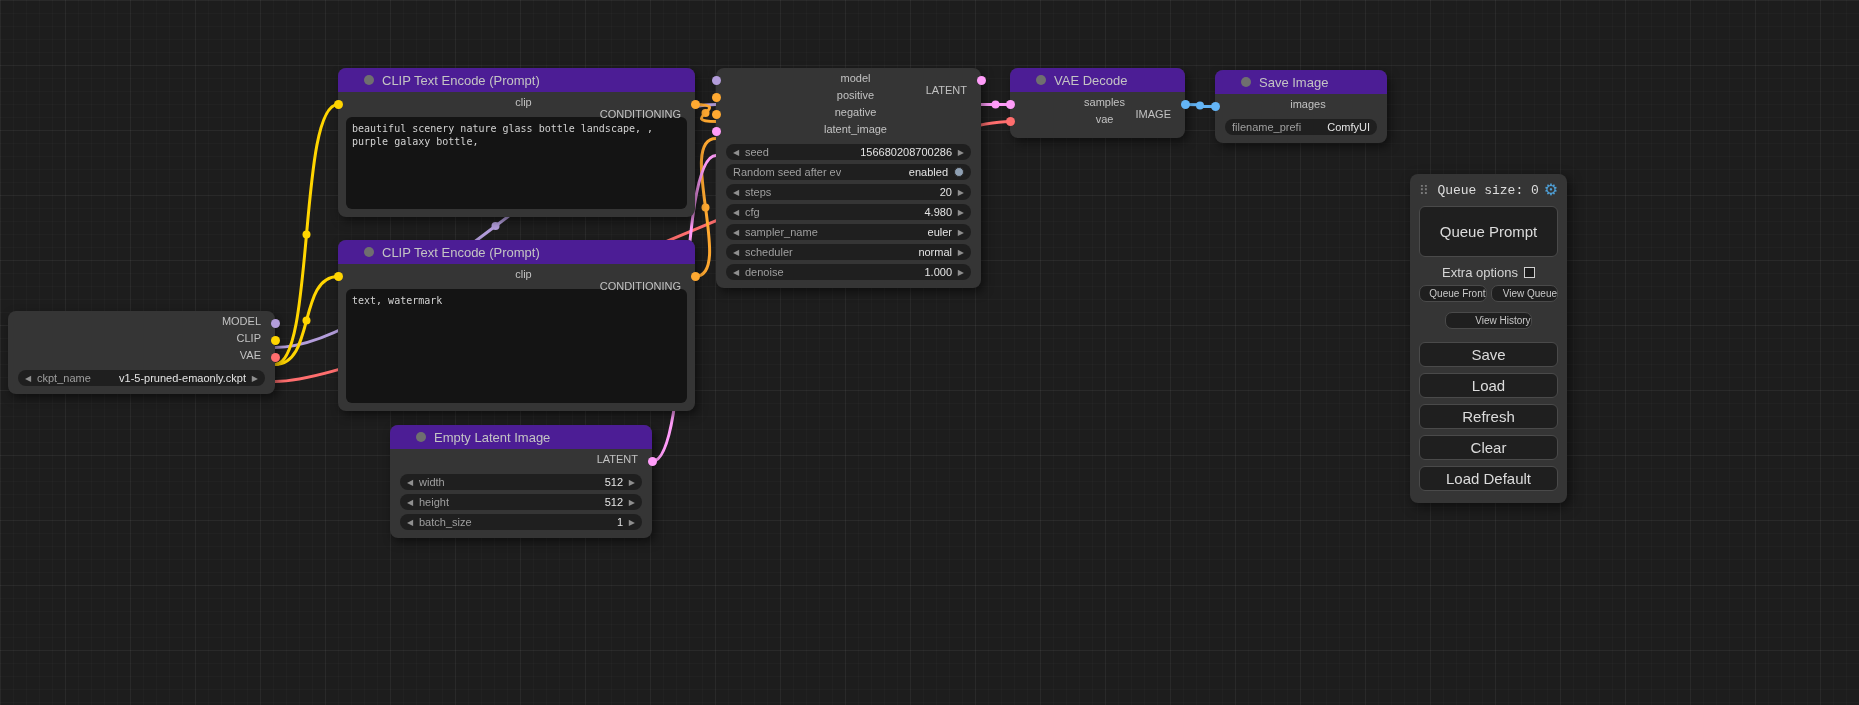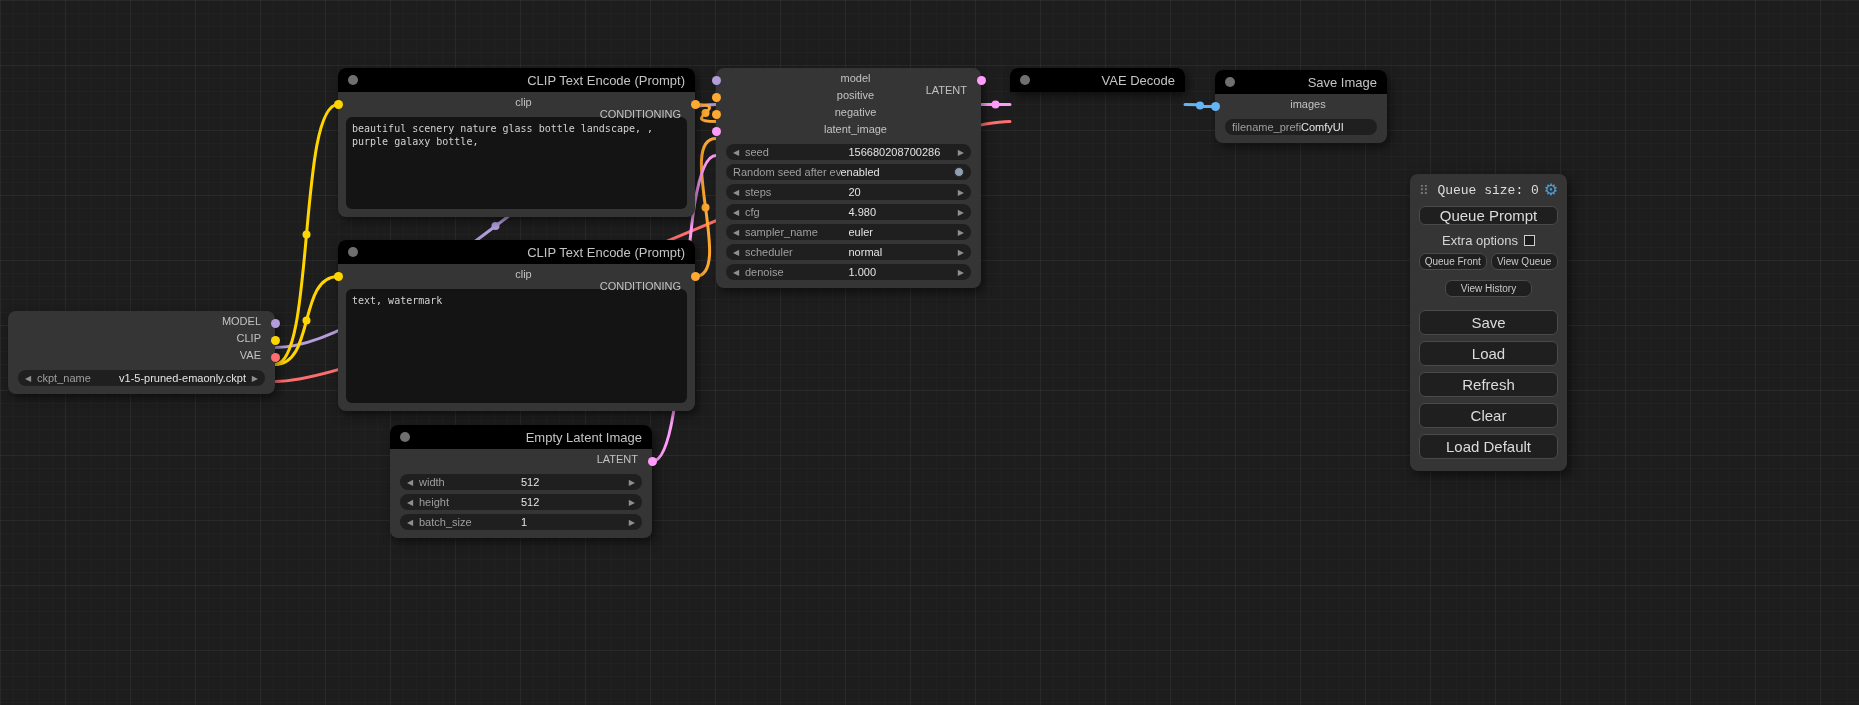--- a/index.html
+++ b/index.html
@@ -14,39 +14,39 @@
       linear-gradient(90deg, rgba(255,255,255,0.018) 1px, transparent 1px);
     background-size:65px 65px, 65px 65px, 13px 13px, 13px 13px;
   }
   #wires{ position:absolute; left:0; top:0; z-index:1; pointer-events:none; }
 
   .node{
     position:absolute; z-index:2; background:#353535; border-radius:8px;
     box-shadow:3px 4px 10px rgba(0,0,0,0.5); font-size:11px; color:#c9c9c9;
   }
   .node-title{
-    height:24px; background:#000000; border-radius:8px 8px 0 0;
-    display:flex; align-items:center; padding:0 10px; font-size:13px; color:#c4c4c4;justify-content:space-between;
+    height:24px; background:#4c1d95; border-radius:8px 8px 0 0;
+    display:flex; align-items:center; padding:0 26px; font-size:13px; color:#c4c4c4;
   }
   .title-dot{ width:10px; height:10px; border-radius:50%; background:#6f6f6f; margin-right:8px; flex:none; }
   .node-body{ padding:4px 0 8px; }
   .slot-row{ position:relative; height:17px; display:flex; align-items:center;flex-direction:column; }
   .slot-label-in{ margin-left:14px; color:#c2c2c2; }
   .slot-label-out{ margin-left:auto; margin-right:14px; color:#c2c2c2; }
   .dot{ position:absolute; width:9px; height:9px; border-radius:50%; top:4px; }
   .dot.in{ left:-4.5px; } .dot.out{ right:-4.5px; }
 
   .widget{
     height:16px; margin:4px 10px 0; background:#1f1f1f; border-radius:8px;
     display:flex; align-items:center; padding:0 7px; font-size:11px;
   }
   .w-arrow{ color:#8f8f8f; font-size:8px; width:12px; flex:none; }
   .w-arrow.r{ text-align:right; }
   .w-label{ color:#9f9f9f; flex:1; overflow:hidden; white-space:nowrap; }
-  .w-value{ color:#e4e4e4; flex:1; text-align:left; white-space:nowrap; }
+  .w-value{ color:#e4e4e4; flex:1; text-align:right; white-space:nowrap; }
   .w-knob{ width:10px; height:10px; border-radius:50%; background:#8fa0b3; border:1px solid #2a2a2a; margin-left:6px; flex:none; }
 
   .node textarea{
     display:block; margin:4px 8px 0; background:#141414; border:none; border-radius:6px;
     color:#d2d2d2; font-family:"DejaVu Sans Mono",monospace; font-size:10px; line-height:13px;
     padding:5px 6px; resize:none; outline:none;
   }
 
   #menu{
     position:absolute; z-index:3; left:1410px; top:174px; width:157px;
@@ -54,28 +54,28 @@
     padding:6px 9px 12px;
   }
   .menu-header{ display:flex; align-items:center; color:#dddddd; font-size:13px; height:20px; }
   .drag-dots{ color:#7a7a7a; font-size:13px; margin-right:4px; cursor:grab; }
   .queue-size{ flex:1; text-align:center;font-family:Liberation Mono, monospace; }
   .gear{ color:#4e9fd6; font-size:16px; cursor:pointer; line-height:1; }
   .btn{
     display:block; width:100%; background:#1f1f1f; border:1px solid #4a4a4a; border-radius:6px;
     color:#dcdcdc; font-family:inherit; font-size:15px; padding:3px 0; margin-top:6px; cursor:pointer;
   }
-  .btn-queue{ padding:0 0; }
+  .btn-queue{ padding:16px 0; }
   .btn-save{ margin-top:13px; }
   .extra-row{ display:flex; align-items:center; justify-content:center; gap:6px; color:#d5d5d5; font-size:13px; margin-top:8px; }
   .checkbox{ width:11px; height:11px; border:1px solid #cfcfcf; background:#1c1c1c; display:inline-block; }
   .small-row{ display:flex; gap:4px; margin-top:5px; }
   .btn-small{
     flex:1; background:#1f1f1f; border:1px solid #4a4a4a; border-radius:7px; color:#c9c9c9;
-    font-size:10px; padding:2px 0; font-family:inherit; cursor:pointer; white-space:nowrap;
+    font-size:10px; padding:2px 0; font-family:inherit; cursor:pointer; white-space:nowrap;text-align:right;
   }
   .btn-history{ display:block; width:62%; margin:10px auto 0; }
 </style>
 </head>
 <body>
 
 <div id="canvas">
   <svg id="wires" width="1859" height="705">
       <path d="M 275 347.5 C 395 347.5, 596 104.5, 716 104.5" stroke="#B39DDB" stroke-width="3" fill="none" stroke-linecap="round"></path>
       <circle cx="495.5" cy="226" r="4" fill="#B39DDB"></circle>
@@ -262,20 +262,32 @@
           <span class="w-value">1.000</span>
           <span class="w-arrow r">▶</span>
         </div>
       </div>
     </div>
     <div class="node" style="left: 1010px; top: 68px; width: 175px;">
       <div class="node-title">
         <span class="title-dot"></span>
         <span>VAE Decode</span>
       </div>
+      <div class="node-body">
+        <div class="slot-row">
+          <span class="dot in" id="dot-vae-decode-in-0" style="background: rgb(255, 156, 249);"></span>
+          <span class="slot-label-in">samples</span>
+          <span class="slot-label-out">IMAGE</span>
+          <span class="dot out" id="dot-vae-decode-out-0" style="background: rgb(100, 181, 246);"></span>
+        </div>
+        <div class="slot-row">
+          <span class="dot in" id="dot-vae-decode-in-1" style="background: rgb(255, 110, 110);"></span>
+          <span class="slot-label-in">vae</span>
+        </div>
+      </div>
     </div>
     <div class="node" style="left: 1215px; top: 70px; width: 172px;">
       <div class="node-title">
         <span class="title-dot"></span>
         <span>Save Image</span>
       </div>
       <div class="node-body">
         <div class="slot-row">
           <span class="dot in" id="dot-save-image-in-0" style="background: rgb(100, 181, 246);"></span>
           <span class="slot-label-in">images</span>

